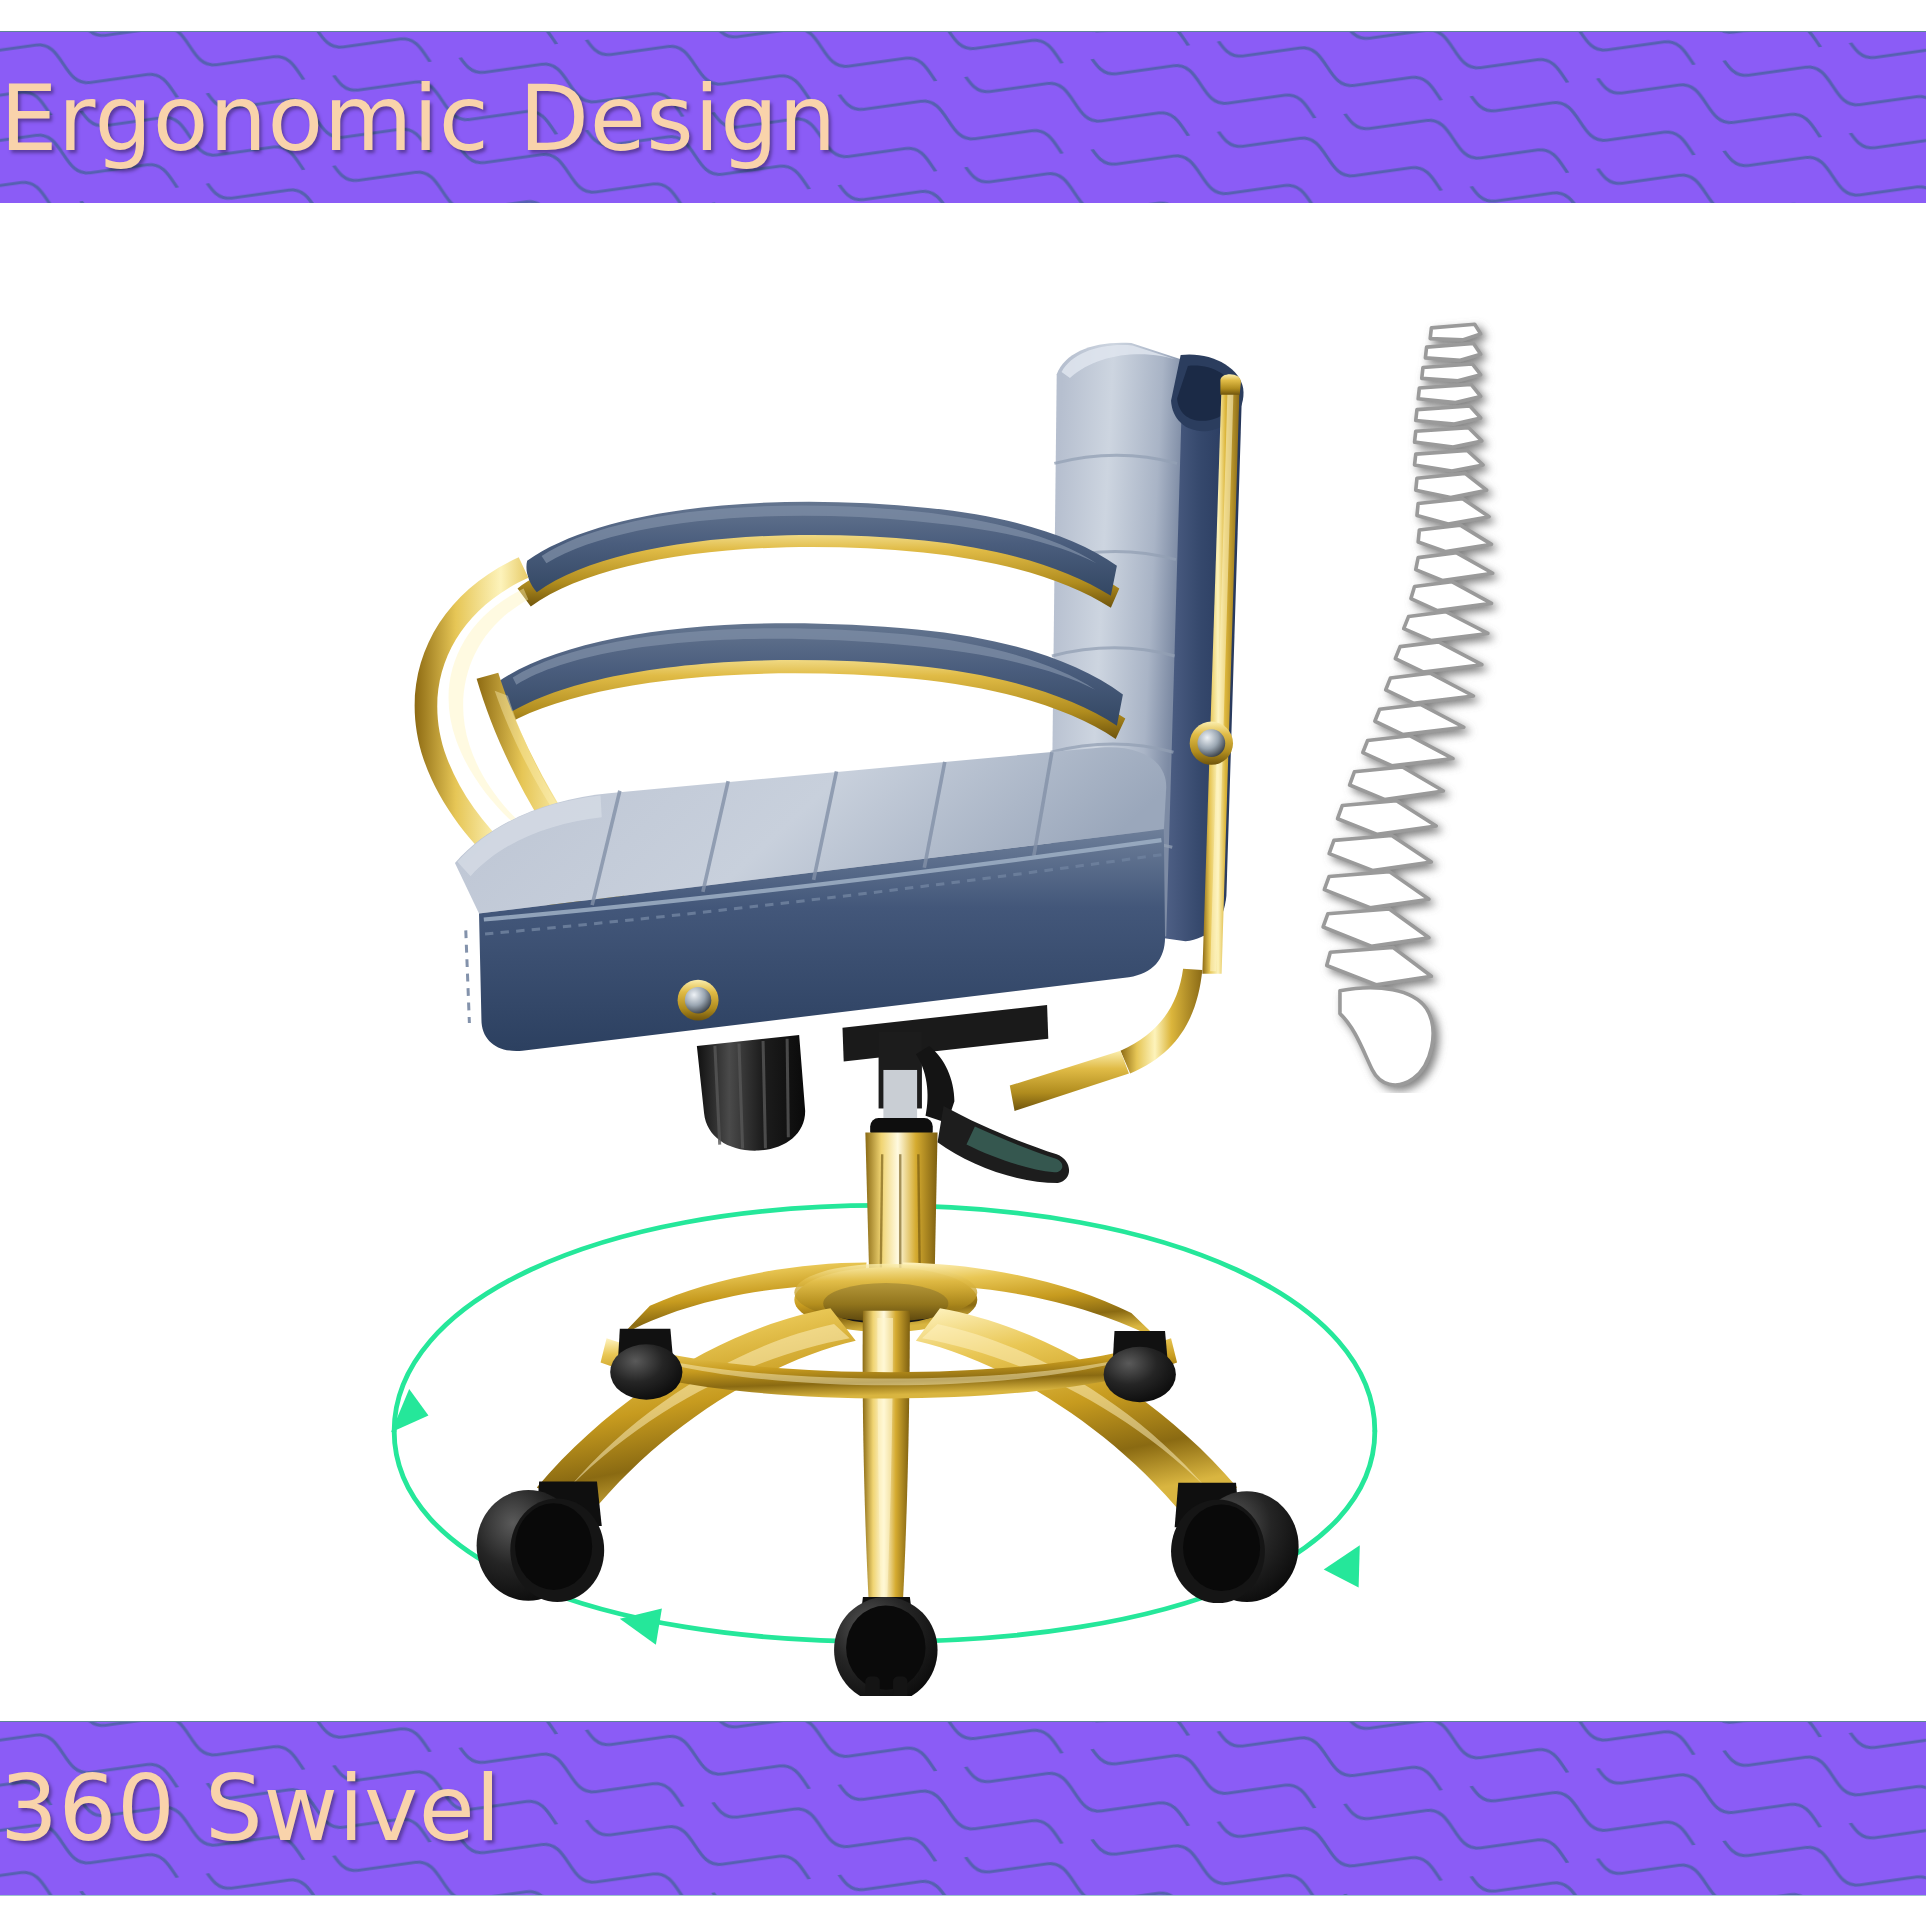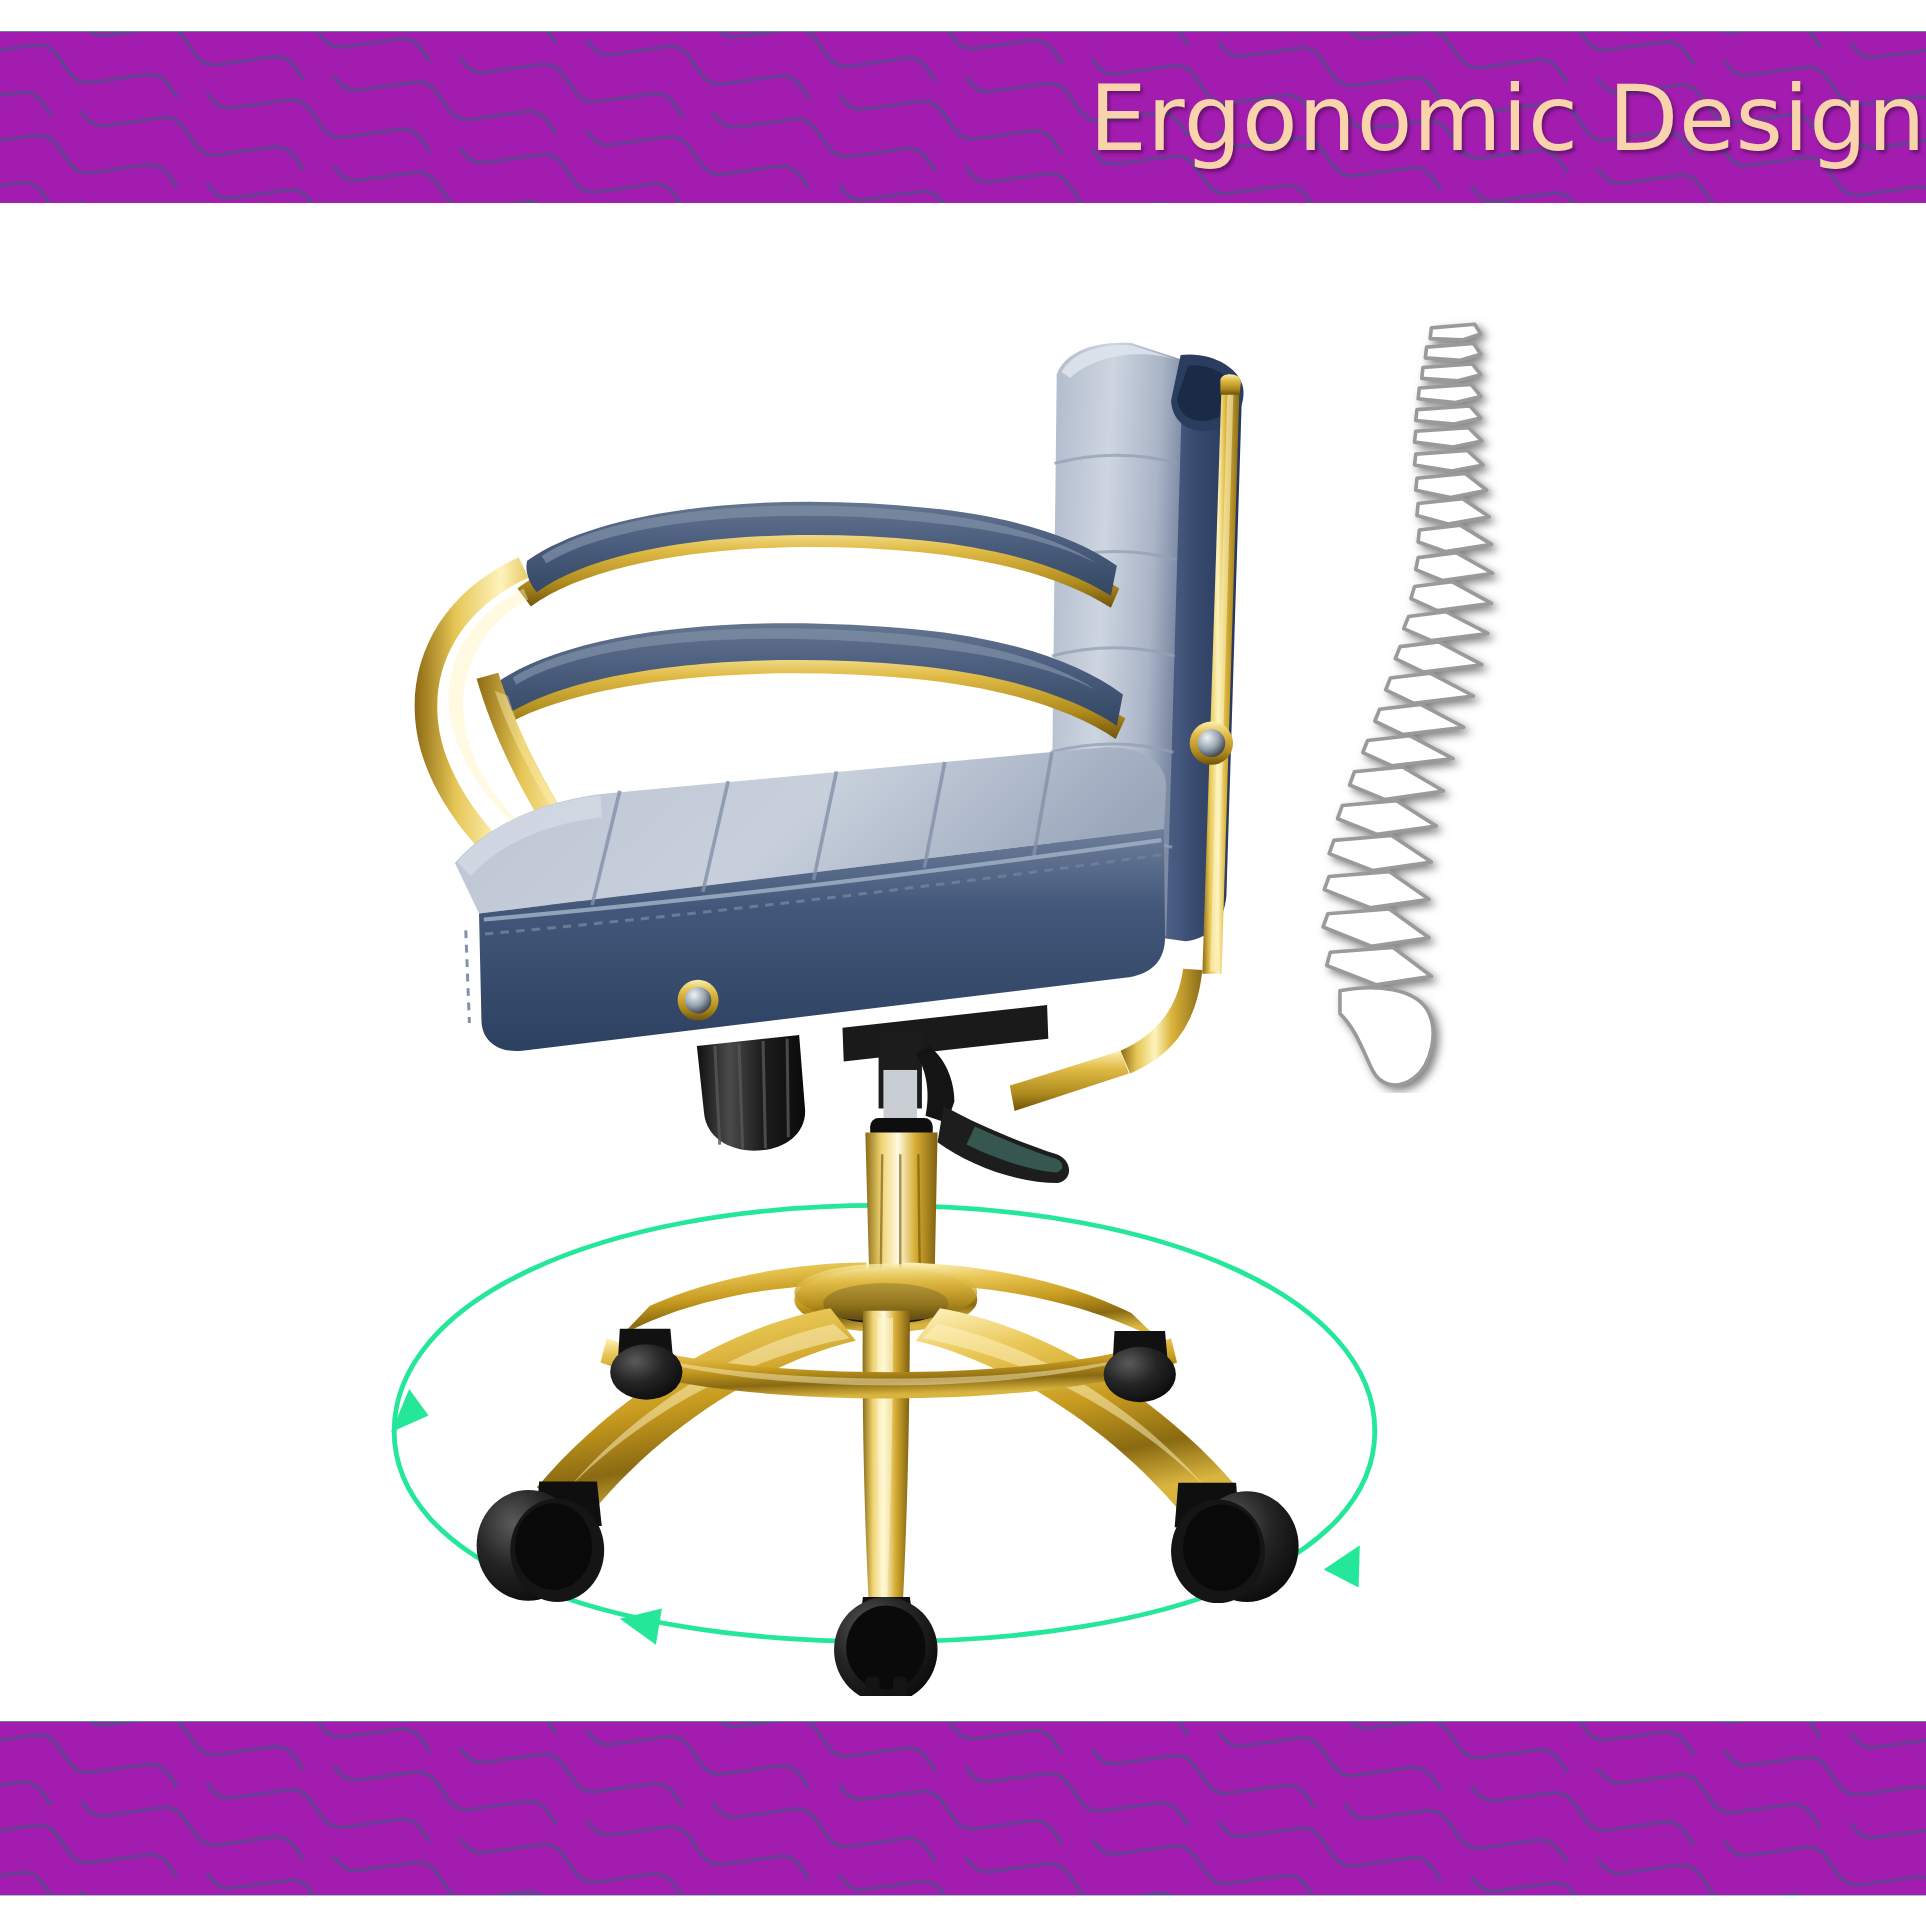--- a/index.html
+++ b/index.html
@@ -3,22 +3,22 @@
 <meta charset="utf-8">
 <style>
   html,body{margin:0;padding:0;background:#ffffff;}
   body{width:1926px;height:1926px;overflow:hidden;font-family:"Liberation Sans",sans-serif;}
 
   #canvas{position:relative;width:1926px;height:1926px;background:#ffffff;}
 
   
   .banner{
     position:absolute;left:0;width:1926px;
-    background:#a21caf;
-    display:flex;align-items:center;justify-content:flex-end;
+    background:#8b5cf6;
+    display:flex;align-items:center;justify-content:flex-start;
     overflow:hidden;
   }
   .banner .pattern{
     position:absolute;inset:0;
     opacity:.55;
     pointer-events:none;
   }
   .banner .btext{
     position:relative;
     color:#f9d3ab;
@@ -395,16 +395,17 @@
         <rect x="924" y="2568" width="24" height="46" rx="8" fill="#141414"></rect>
       </g>
     </svg>
 
   </div>
 
   <div class="banner" id="banner-bottom">
     <svg class="pattern" viewBox="0 0 3200 288" preserveAspectRatio="none">
       <rect x="0" y="0" width="3200" height="288" fill="url(#stepwaveA)"></rect>
     </svg>
+    <div class="btext">360 Swivel</div>
   </div>
 
 </div>
 
 
 </body></html>

